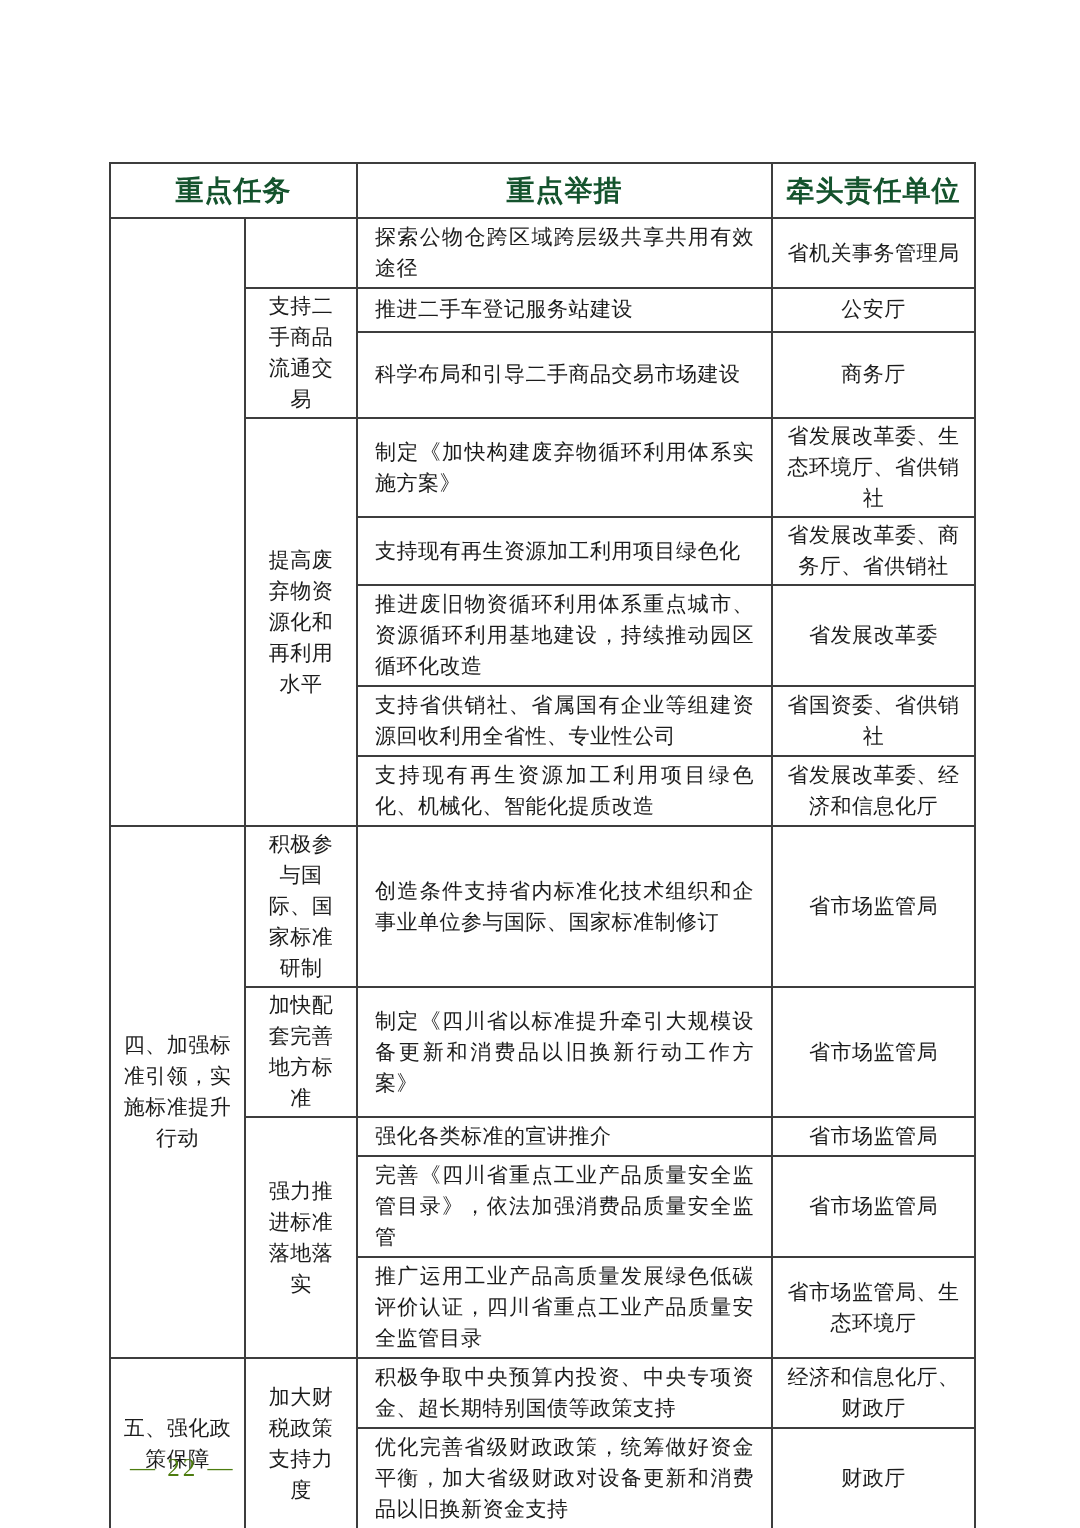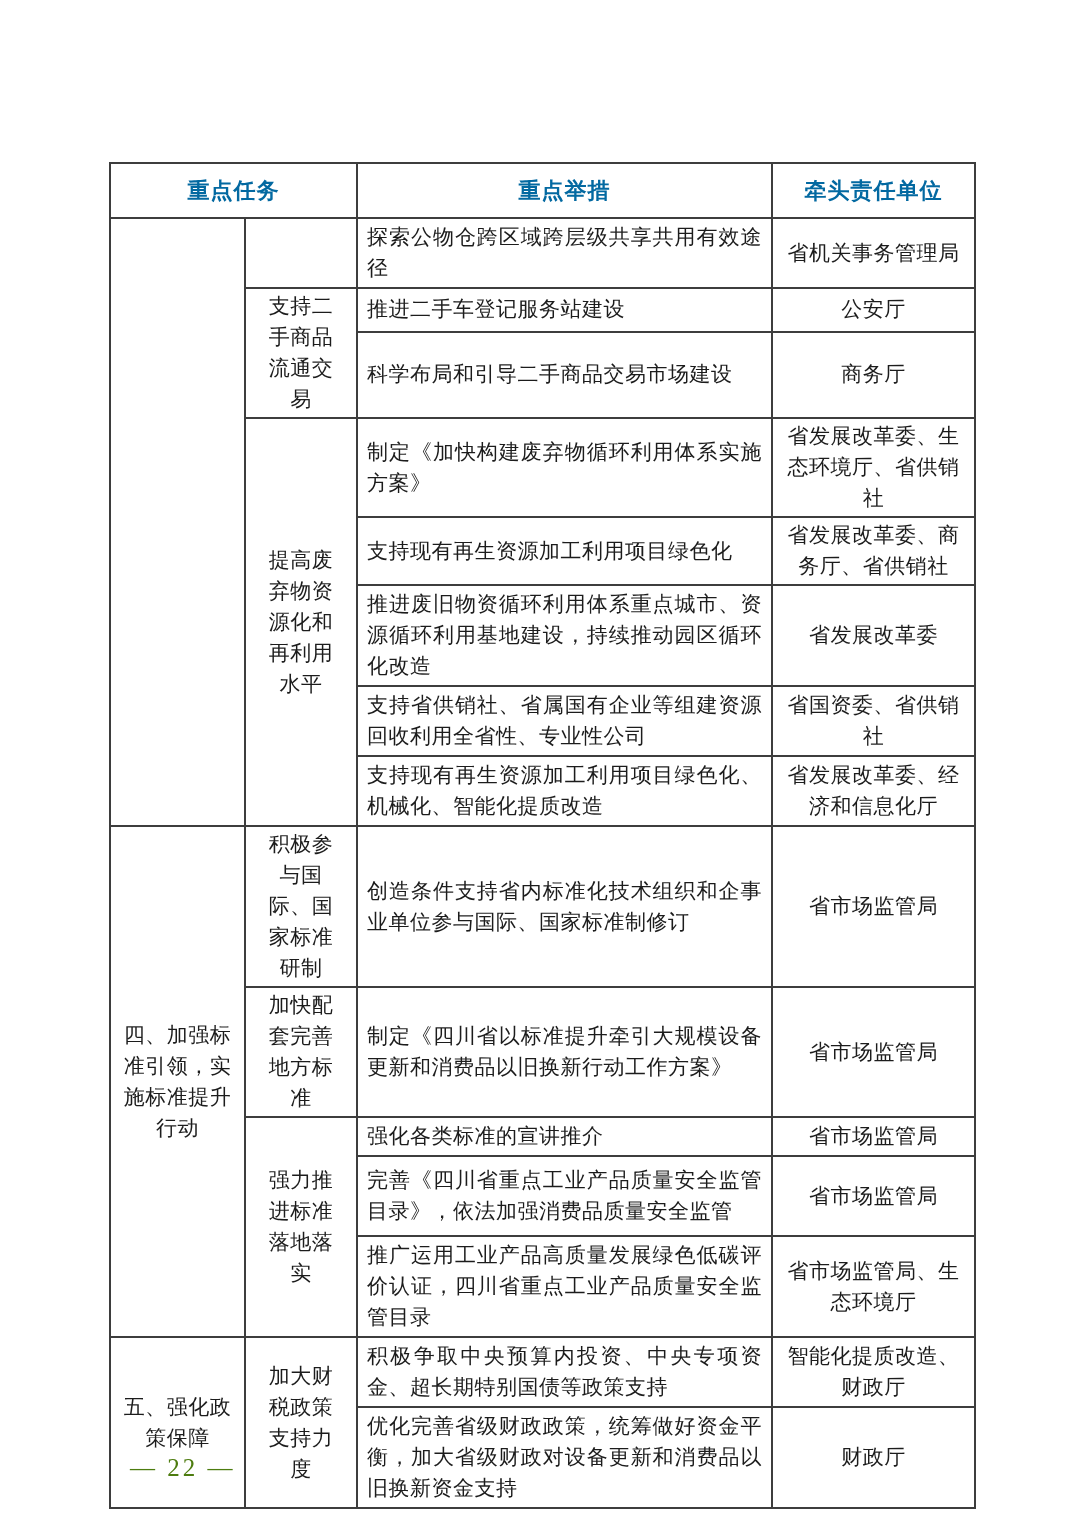--- a/index.html
+++ b/index.html
@@ -32,43 +32,43 @@
   table.key-table col.c-measure { width: 415px; }
   table.key-table col.c-unit    { width: 203px; }
 
   table.key-table th,
   table.key-table td {
     border: 2px solid #3d3d3d;
     vertical-align: middle;
     overflow: hidden;
   }
   table.key-table th {
-    font-size: 22px;
+    font-size: 28px;
     font-weight: bold;
-    color: #0369a1;
+    color: #14532d;
     text-align: center;
     letter-spacing: 1px;
     padding: 2px 4px;
   }
   table.key-table td {
     font-size: 21px;
     line-height: 31px;
     letter-spacing: 0.5px;
   }
   td.task-cell {
     text-align: center;
     padding: 2px 9px;
   }
   td.subtask-cell {
     text-align: center;
     padding: 2px 16px;
   }
   td.measure-cell {
     text-align: justify;
-    padding: 3px 9px;
+    padding: 3px 17px;
   }
   td.unit-cell {
     text-align: center;
     padding: 2px 5px;
   }
   .pageno {
     position: absolute;
     left: 130px;
     top: 1454px;
     font-size: 25px;
@@ -167,21 +167,21 @@
 
     <tr style="height:97px">
       <td class="measure-cell">推广运用工业产品高质量发展绿色低碳评价认证，四川省重点工业产品质量安全监管目录</td>
       <td class="unit-cell">省市场监管局、生态环境厅</td>
     </tr>
 
     <tr style="height:65px">
       <td class="task-cell" rowspan="2">五、强化政策保障</td>
       <td class="subtask-cell" rowspan="2">加大财税政策支持力度</td>
       <td class="measure-cell">积极争取中央预算内投资、中央专项资金、超长期特别国债等政策支持</td>
-      <td class="unit-cell">智能化提质改造、财政厅</td>
+      <td class="unit-cell">经济和信息化厅、财政厅</td>
     </tr>
 
     <tr style="height:96px">
       <td class="measure-cell">优化完善省级财政政策，统筹做好资金平衡，加大省级财政对设备更新和消费品以旧换新资金支持</td>
       <td class="unit-cell">财政厅</td>
     </tr>
 
   </tbody>
     </table>
 

